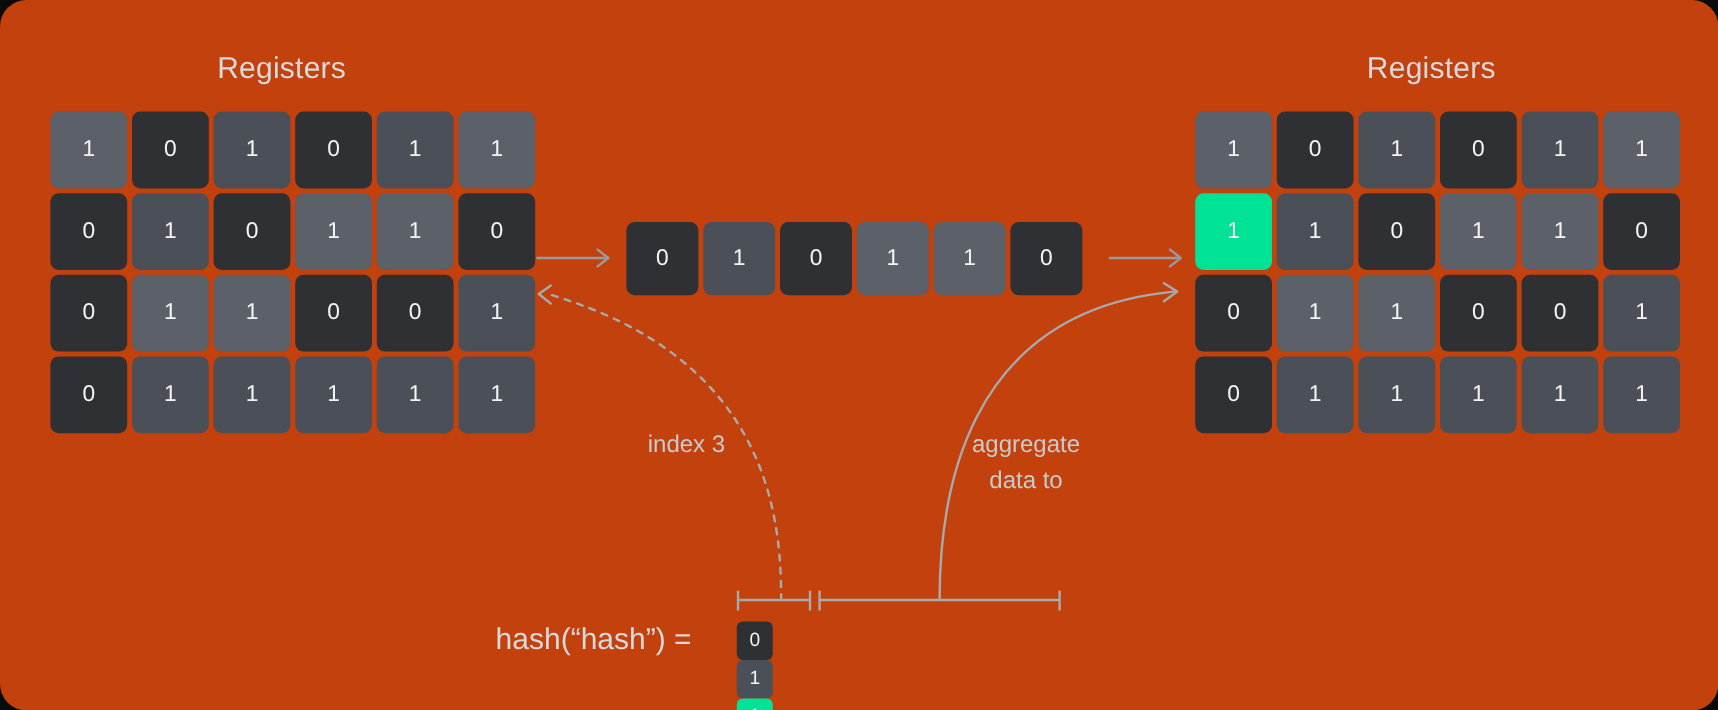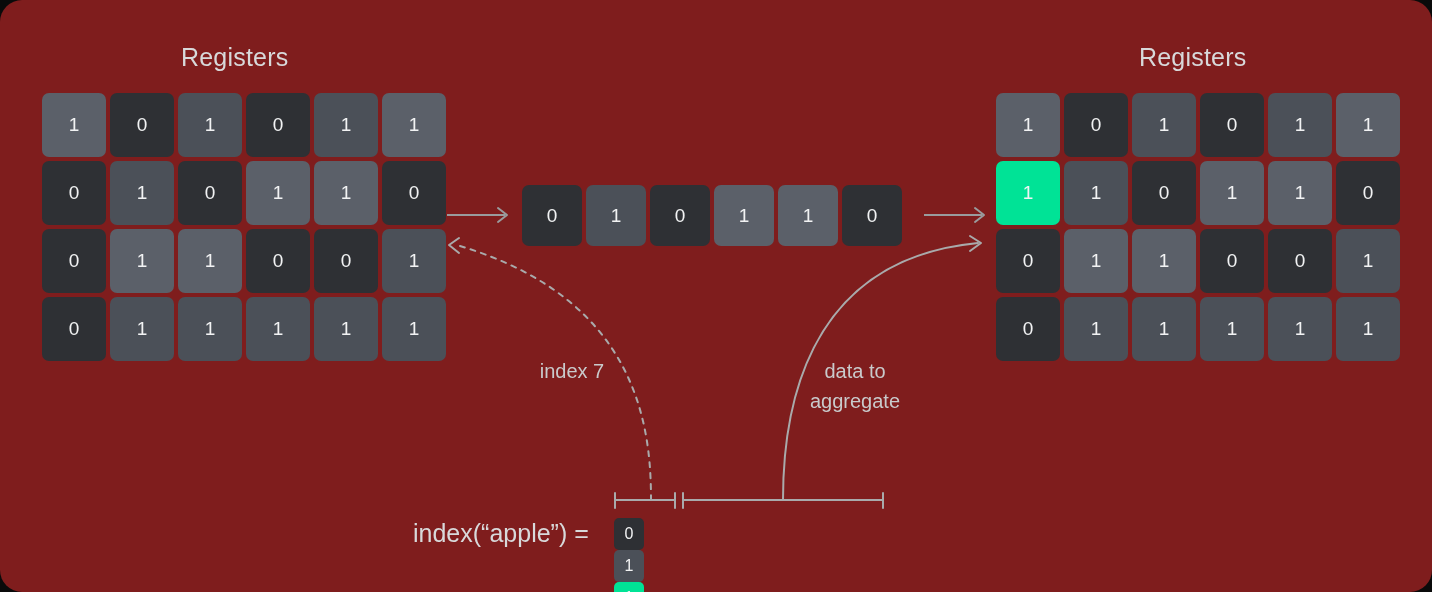--- a/index.html
+++ b/index.html
@@ -10,21 +10,21 @@
   body {
     width: 1432px;
     height: 592px;
     font-family: "Liberation Sans", sans-serif;
     overflow: hidden;
   }
   #stage {
     position: relative;
     width: 1432px;
     height: 592px;
-    background: #7f1d1d;
+    background: #c2410c;
     border-radius: 22px;
     overflow: hidden;
   }
   .reg-title {
     position: absolute;
     font-size: 25px;
     color: #d8d9da;
     letter-spacing: 0.2px;
     white-space: nowrap;
   }
@@ -221,29 +221,29 @@
       <line x1="615" y1="493" x2="615" y2="508"></line>
       <line x1="615" y1="500" x2="675" y2="500"></line>
       <line x1="675" y1="493" x2="675" y2="508"></line>
       <line x1="683" y1="493" x2="683" y2="508"></line>
       <line x1="683" y1="500" x2="883" y2="500"></line>
       <line x1="883" y1="493" x2="883" y2="508"></line>
     </g>
   </svg>
 
   <div class="annot" id="annot-register">
-    <div>index 7</div>
+    <div>index 3</div>
   </div>
 
   <div class="annot" id="annot-data">
+    <div>aggregate</div>
     <div>data to</div>
-    <div>aggregate</div>
   </div>
 
-  <div id="hash-label">index(“apple”) =</div>
+  <div id="hash-label">hash(“hash”) =</div>
 
   <div id="hash-row">
       <div class="row">
         <div class="cell" style="background: rgb(46, 48, 52);">0</div>
         <div class="cell" style="background: rgb(75, 80, 88);">1</div>
         <div class="cell" style="background: rgb(0, 227, 150);">1</div>
       </div>
     </div>
 
 </div>

